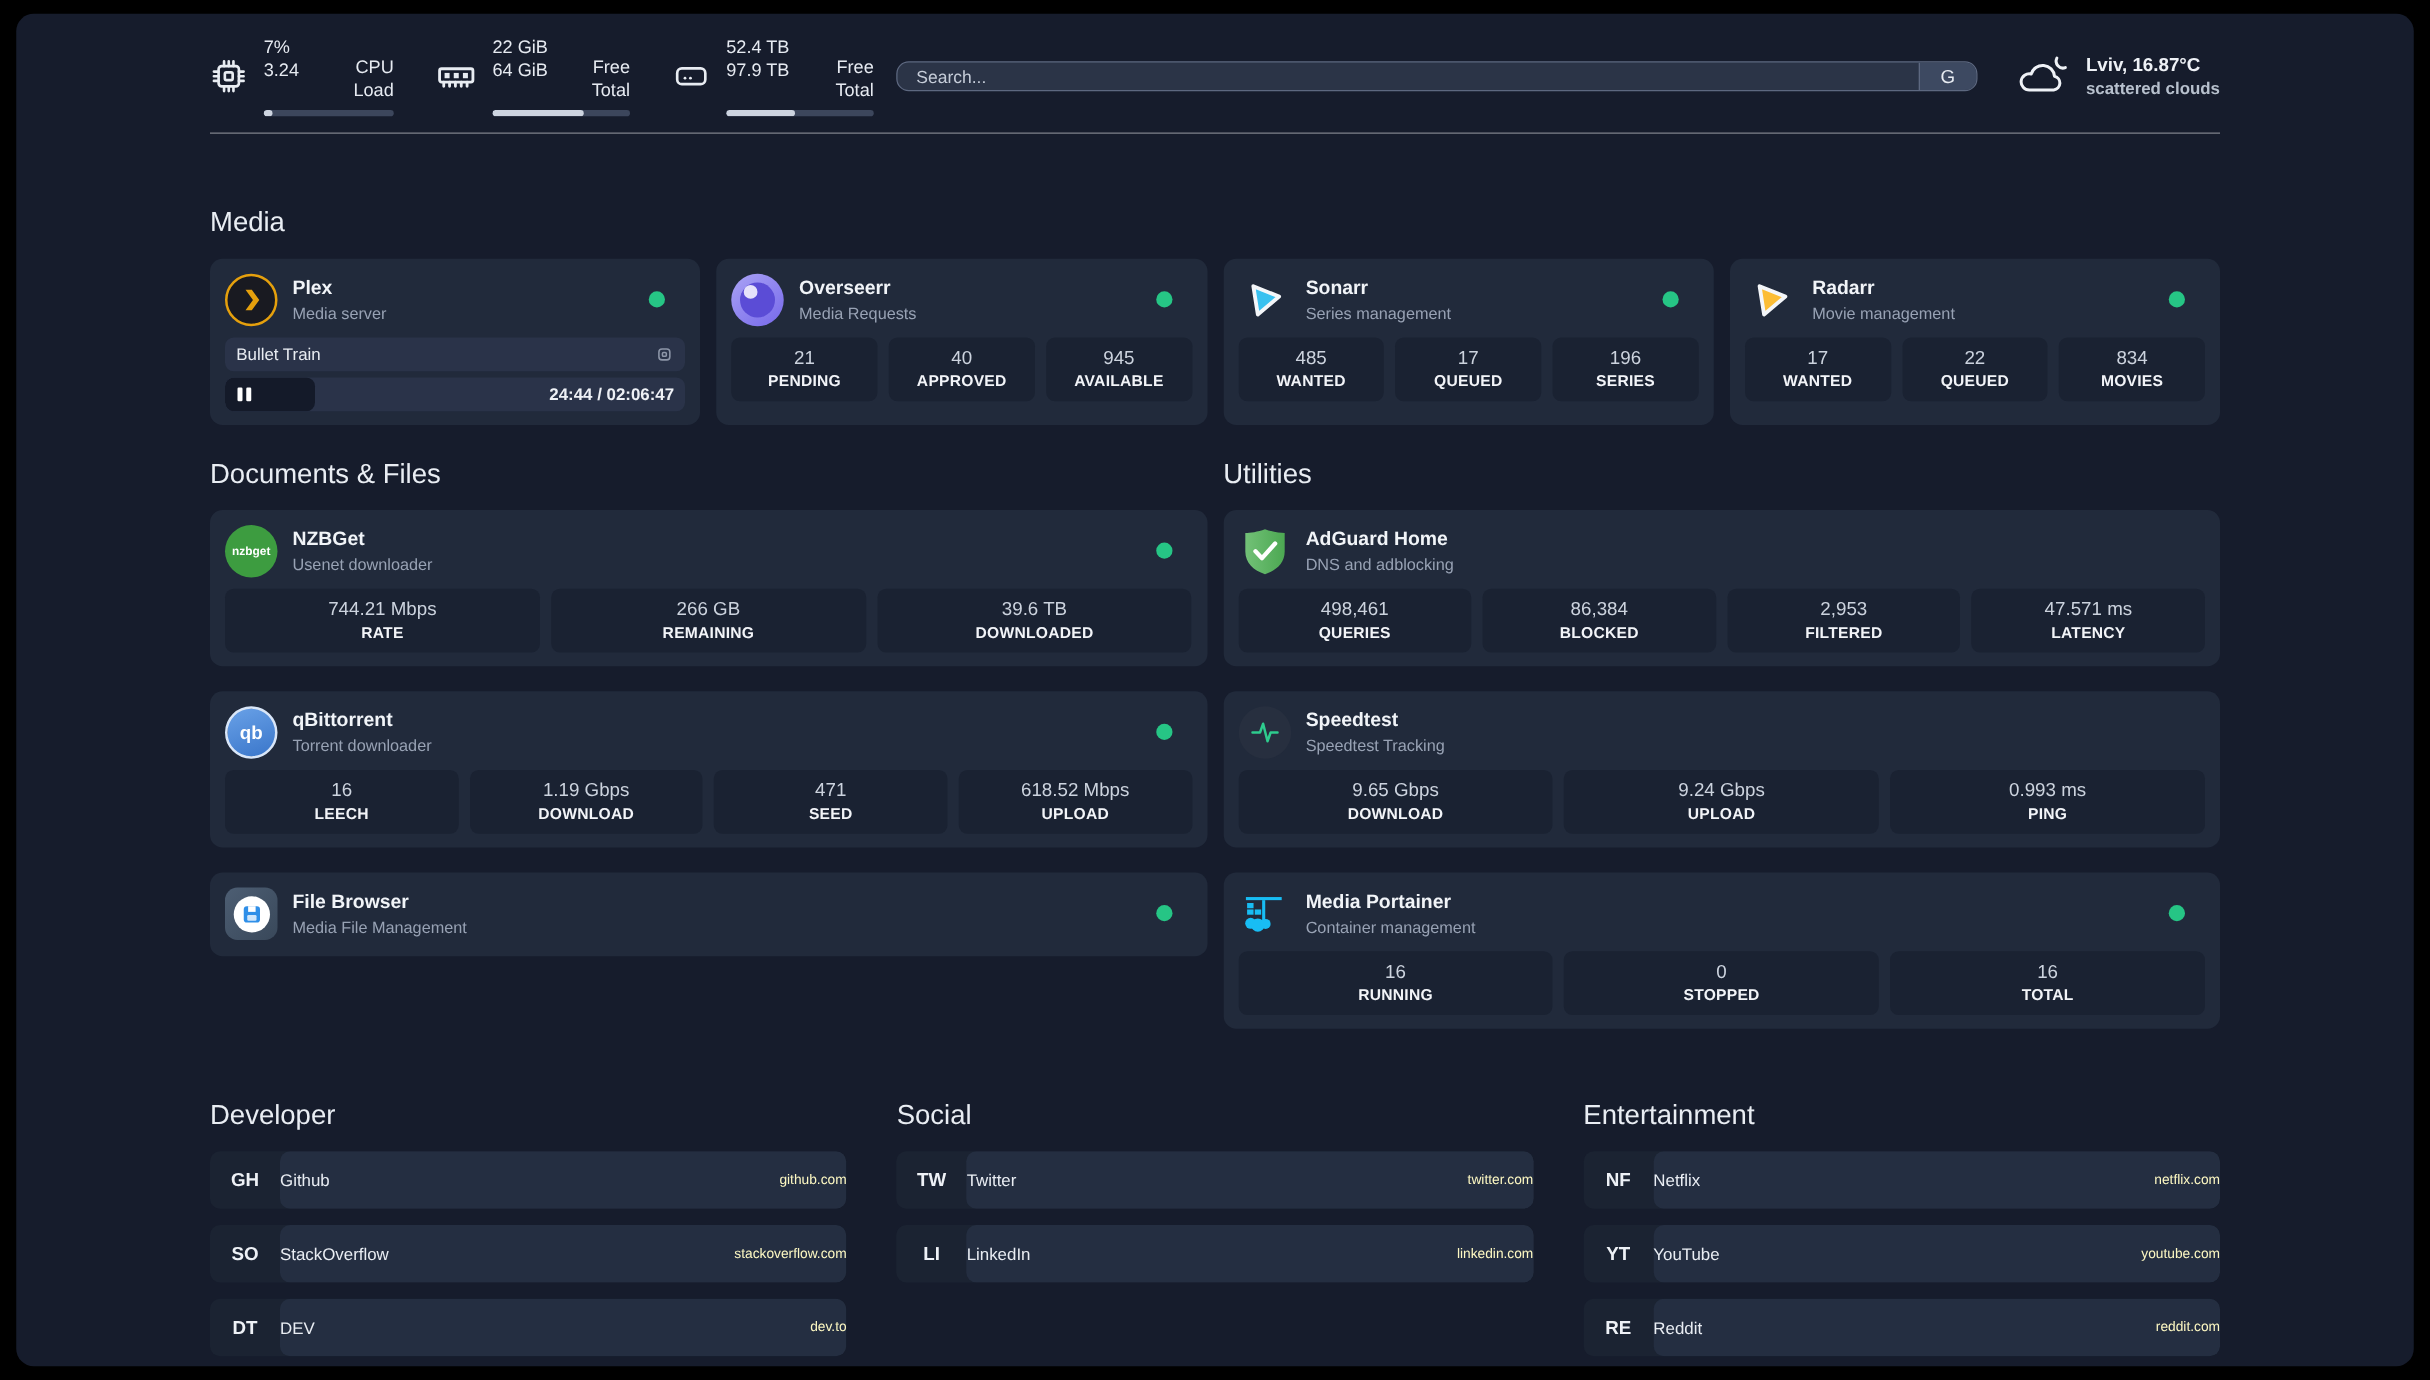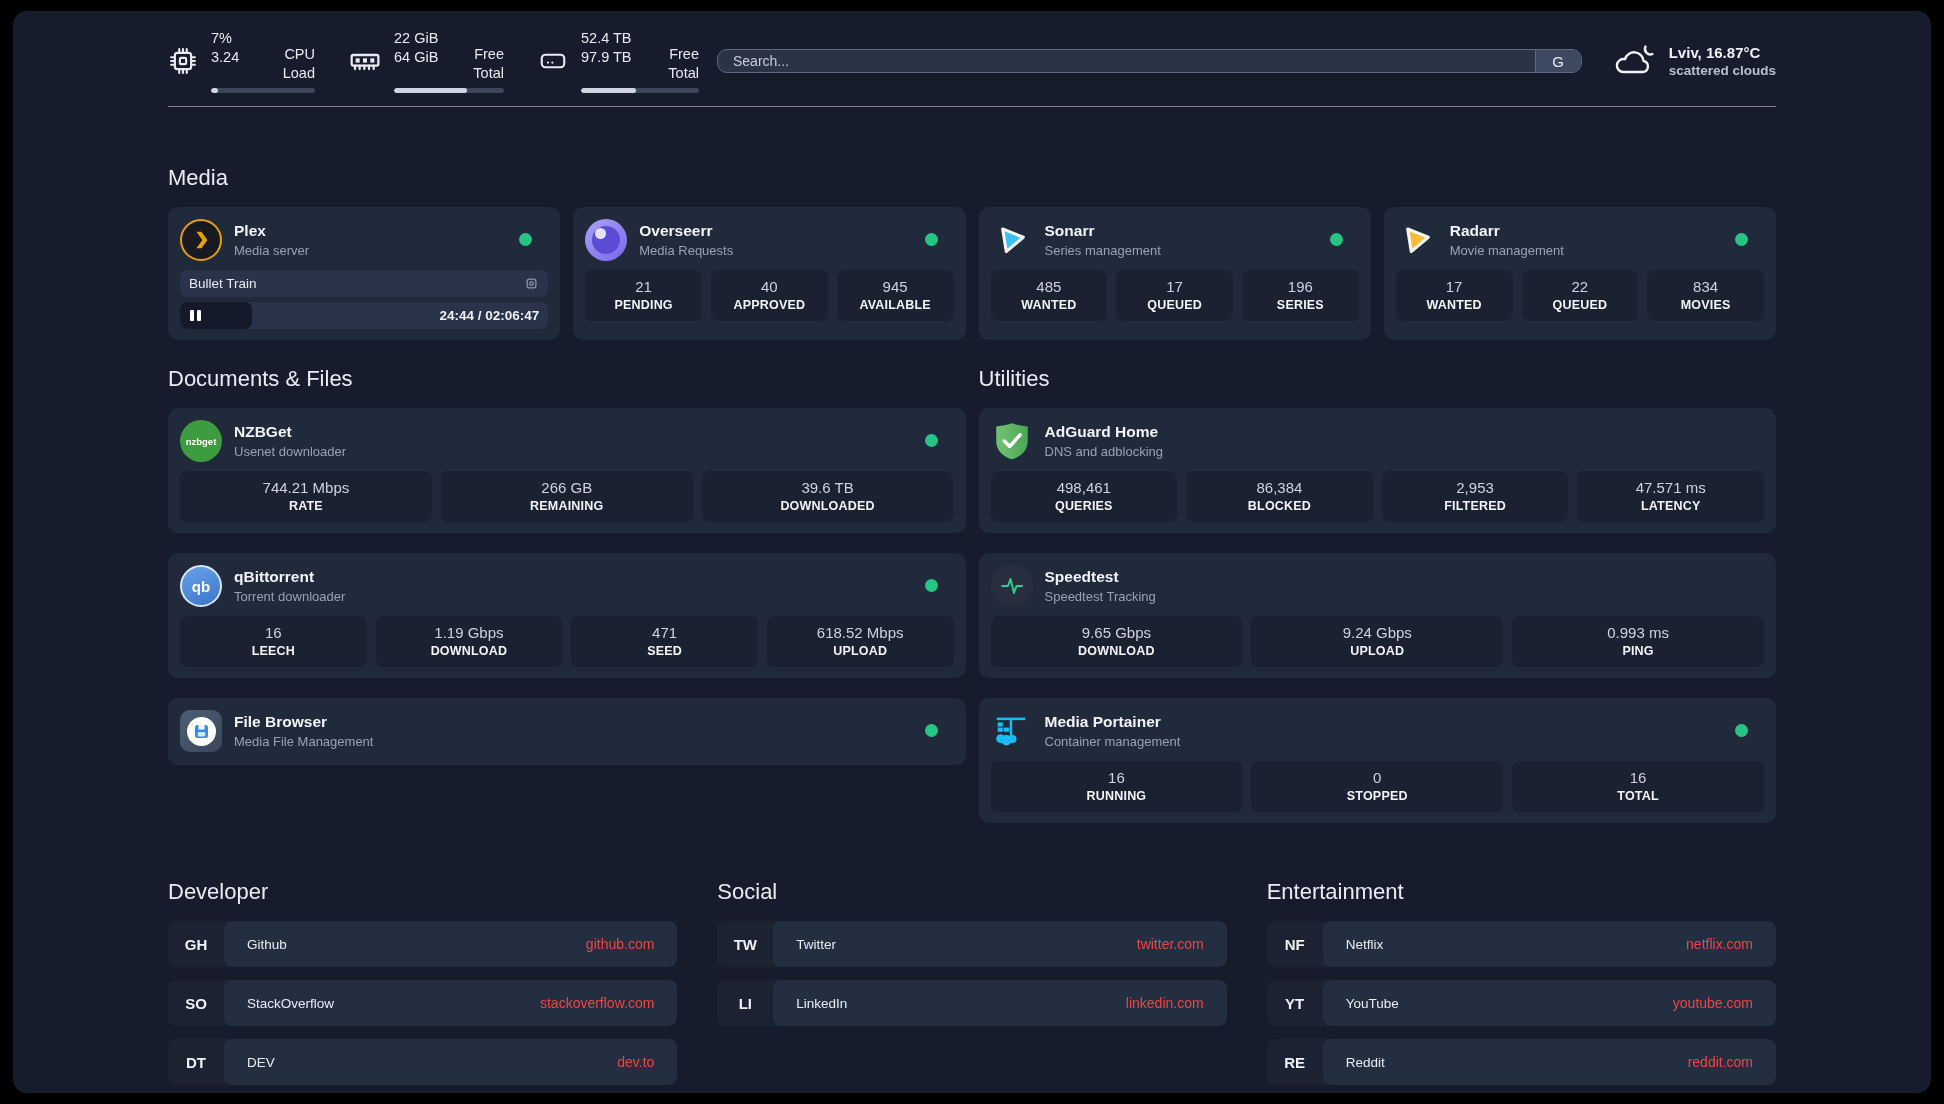--- a/index.html
+++ b/index.html
@@ -101,23 +101,23 @@
   .col .card:last-child { margin-bottom:0; }
 
   
   .bookmarks { display:grid; grid-template-columns:repeat(3,1fr); gap:40px; margin-top:56px; }
   .bm-group .section-title { margin-bottom:16px; }
   .bm-row { display:flex; align-items:stretch; height:46px; background:#1b2332;
     border-radius:8px; margin-bottom:13px; overflow:hidden; cursor:pointer; }
   .bm-abbr { width:56px; display:flex; align-items:center; justify-content:center;
     font-size:15px; font-weight:700; color:#eef1f6; flex:none; }
   .bm-main { flex:1; background:#242e41; border-radius:8px; display:flex;
-    align-items:center; justify-content:space-between; padding:0 23px; }
+    align-items:center; justify-content:space-between; padding:0 0; }
   .bm-name { font-size:13.5px; color:#e9edf3; }
-  .bm-url { font-size:14px; color:#ef4444; }
+  .bm-url { font-size:11px; color:#fef9c3; }
 </style>
 </head>
 <body>
 
 <div class="page">
   <div class="content">
 
     <div class="topbar">
       <div class="monitors">
 

